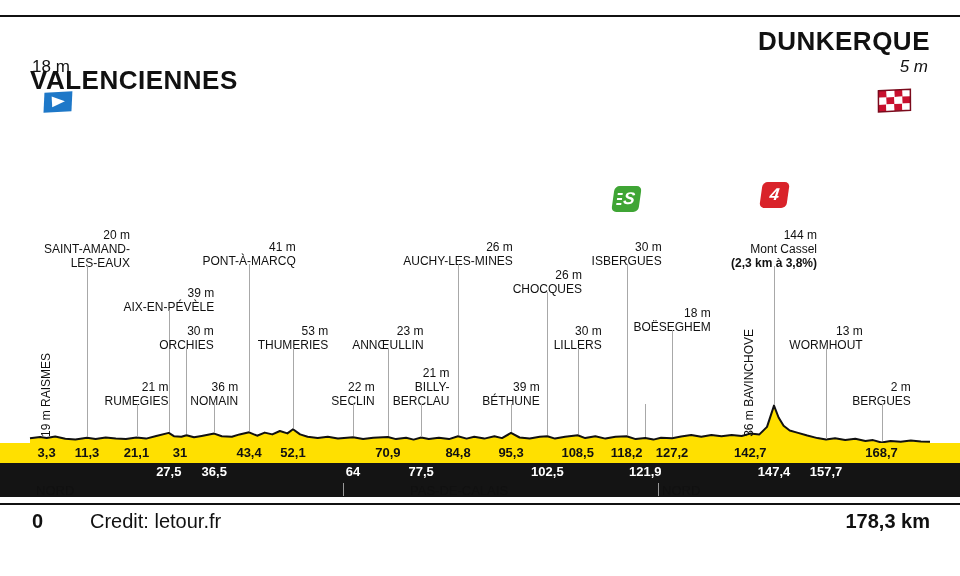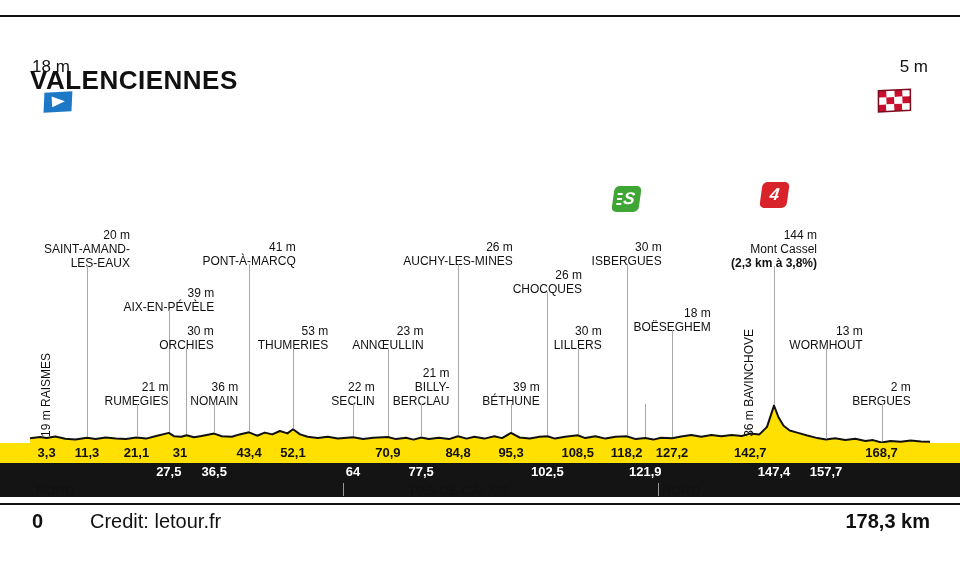--- a/index.html
+++ b/index.html
@@ -8,21 +8,21 @@
     font-family:"Liberation Sans",sans-serif;overflow:hidden;color:#111;
   }
   .topline,.botline{position:absolute;left:0;width:960px;height:2px;background:#111;}
   .topline{top:15px;}
   .botline{top:503px;}
   .hdr-city{position:absolute;top:26px;font-weight:bold;font-size:26px;letter-spacing:.5px;white-space:nowrap;}
   .hdr-city.start{left:30px;margin-top:39px;}
   .hdr-city.finish{right:30px;text-align:right;}
   .hdr-elev{position:absolute;top:57px;font-size:17px;}
   .hdr-elev.start{left:32px;}
-  .hdr-elev.finish{right:32px;text-align:right;}
+  .hdr-elev.finish{right:32px;text-align:right;font-style:italic;}
   .flag{position:absolute;}
   .flag.start{left:42px;top:90px;}
   .flag.finish{right:46px;top:88px;}
   #profile-svg{position:absolute;left:0;top:0;pointer-events:none;}
   .yellow-strip{position:absolute;left:0;top:443px;width:960px;height:20px;background:#FFE000;}
   .black-strip{position:absolute;left:0;top:463px;width:960px;height:34px;background:#141414;}
   .km-label{position:absolute;transform:translateX(-50%);font-weight:bold;font-size:13px;white-space:nowrap;}
   .yellow-strip .km-label{color:#111;top:2px;}
   .black-strip .km-label{color:#ffffff;top:1px;}
   .wp-label{position:absolute;transform:translateX(-50%);text-align:right;font-size:12px;line-height:14px;white-space:nowrap;margin-top:6px;}
@@ -43,20 +43,21 @@
   .ftr.total{right:30px;font-weight:bold;text-align:right;}
 </style>
 </head>
 <body>
 
 <div id="stage">
   <div class="topline"></div>
 
   <div class="hdr-city start">VALENCIENNES</div>
   <div class="hdr-elev start">18 m</div>
+  <div class="hdr-city finish">DUNKERQUE</div>
   <div class="hdr-elev finish">5 m</div>
 
   <svg class="flag start" width="34" height="26" viewBox="0 0 34 26" style="transform:rotate(-3deg);">
     <polygon points="3,2 31,2 29,22 1,22" fill="#1e78c8"></polygon>
     <polygon points="10,6 23,11.5 10,17" fill="#ffffff"></polygon>
   </svg>
 
   <svg class="flag finish" width="38" height="28" viewBox="0 0 38 28" style="transform:rotate(-3deg);">
     <g>
       <rect x="3" y="2" width="8" height="7" fill="#c8102e"></rect>

